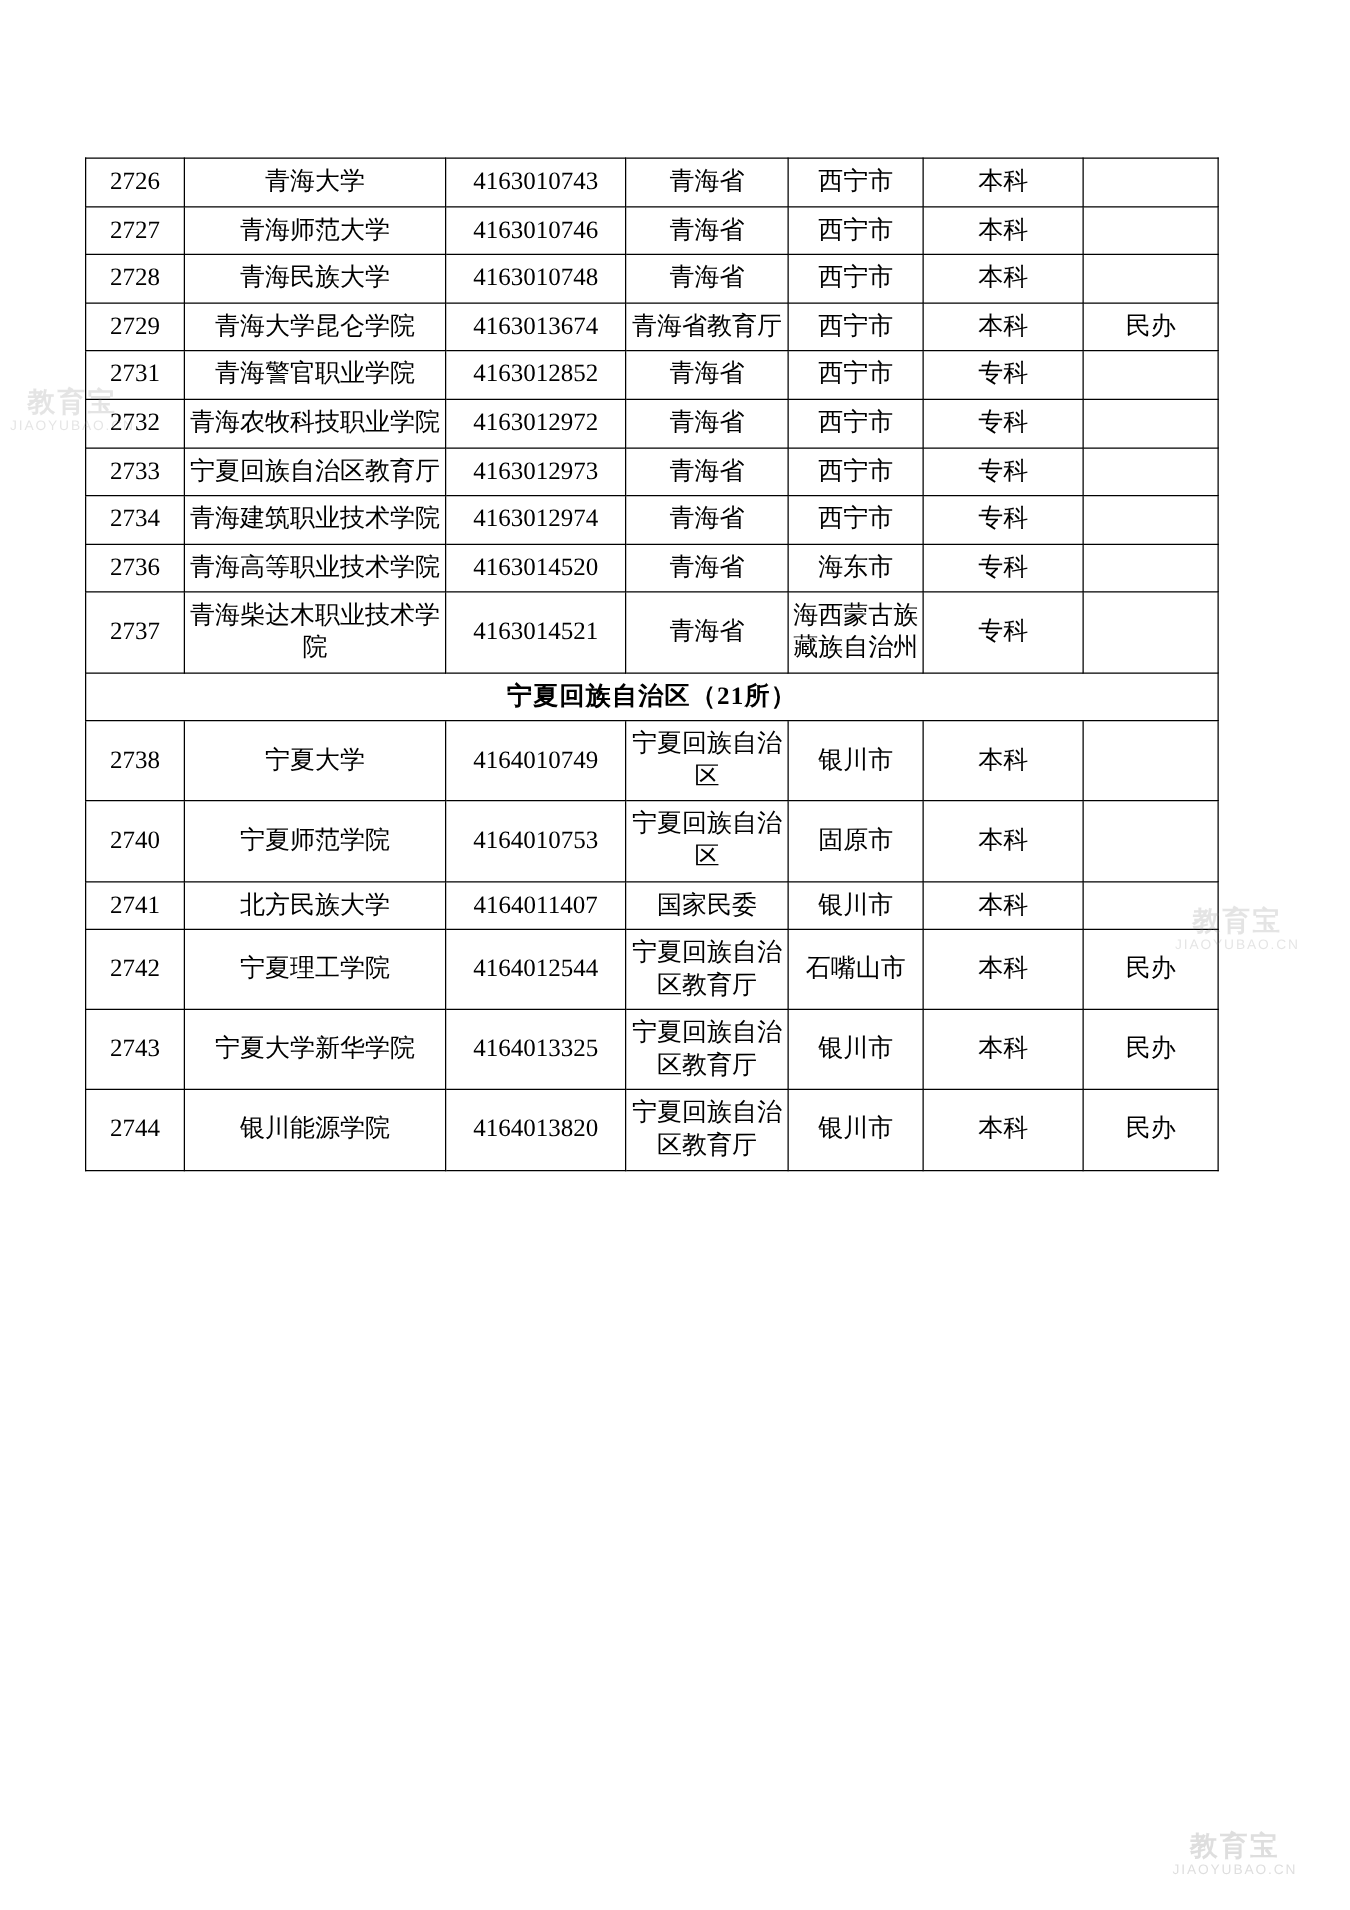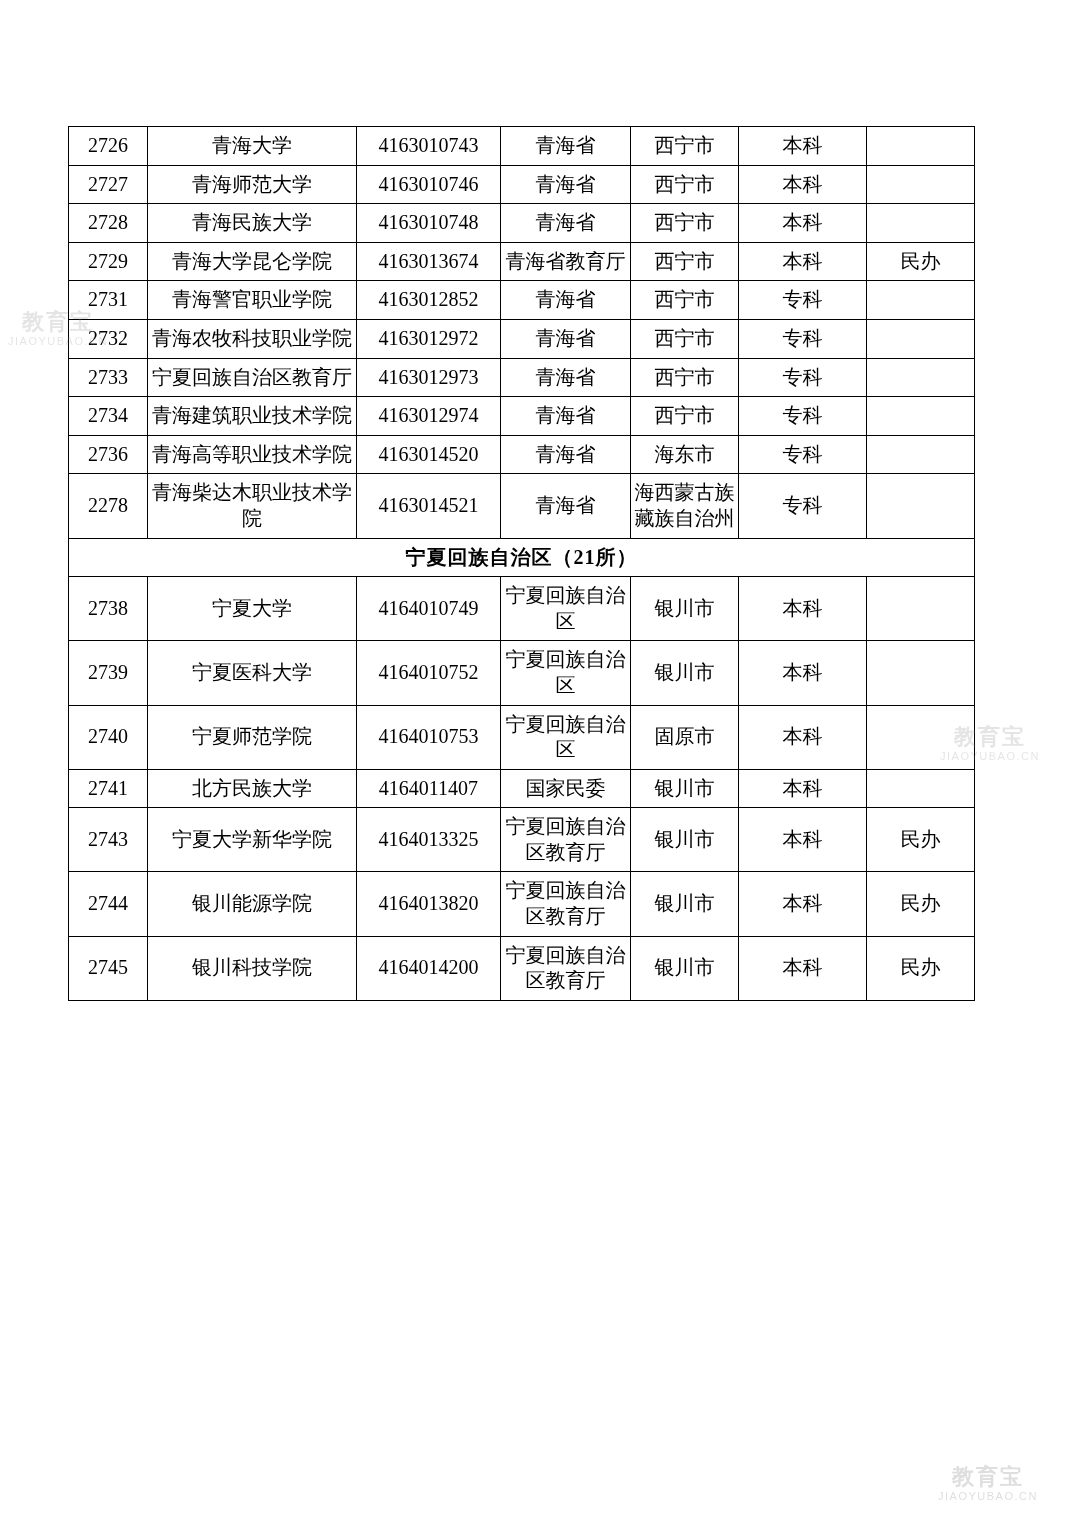--- a/index.html
+++ b/index.html
@@ -177,21 +177,21 @@
           <td class="c-idx">2736</td>
           <td class="c-name">青海高等职业技术学院</td>
           <td class="c-code">4163014520</td>
           <td class="c-dept">青海省</td>
           <td class="c-city">海东市</td>
           <td class="c-level">专科</td>
           <td class="c-type"></td>
         </tr>
 
         <tr>
-          <td class="c-idx">2278</td>
+          <td class="c-idx">2737</td>
           <td class="c-name">青海柴达木职业技术学院</td>
           <td class="c-code">4163014521</td>
           <td class="c-dept">青海省</td>
           <td class="c-city">海西蒙古族藏族自治州</td>
           <td class="c-level">专科</td>
           <td class="c-type"></td>
         </tr>
 
         <tr>
           <td class="section-head" colspan="7">宁夏回族自治区（21所）</td>
@@ -200,29 +200,20 @@
         <tr>
           <td class="c-idx">2738</td>
           <td class="c-name">宁夏大学</td>
           <td class="c-code">4164010749</td>
           <td class="c-dept">宁夏回族自治区</td>
           <td class="c-city">银川市</td>
           <td class="c-level">本科</td>
           <td class="c-type"></td>
         </tr>
 
-        <tr>
-          <td class="c-idx">2739</td>
-          <td class="c-name">宁夏医科大学</td>
-          <td class="c-code">4164010752</td>
-          <td class="c-dept">宁夏回族自治区</td>
-          <td class="c-city">银川市</td>
-          <td class="c-level">本科</td>
-          <td class="c-type"></td>
-        </tr>
 
         <tr>
           <td class="c-idx">2740</td>
           <td class="c-name">宁夏师范学院</td>
           <td class="c-code">4164010753</td>
           <td class="c-dept">宁夏回族自治区</td>
           <td class="c-city">固原市</td>
           <td class="c-level">本科</td>
           <td class="c-type"></td>
         </tr>
@@ -230,20 +221,29 @@
         <tr>
           <td class="c-idx">2741</td>
           <td class="c-name">北方民族大学</td>
           <td class="c-code">4164011407</td>
           <td class="c-dept">国家民委</td>
           <td class="c-city">银川市</td>
           <td class="c-level">本科</td>
           <td class="c-type"></td>
         </tr>
 
+        <tr>
+          <td class="c-idx">2742</td>
+          <td class="c-name">宁夏理工学院</td>
+          <td class="c-code">4164012544</td>
+          <td class="c-dept">宁夏回族自治区教育厅</td>
+          <td class="c-city">石嘴山市</td>
+          <td class="c-level">本科</td>
+          <td class="c-type">民办</td>
+        </tr>
 
         <tr>
           <td class="c-idx">2743</td>
           <td class="c-name">宁夏大学新华学院</td>
           <td class="c-code">4164013325</td>
           <td class="c-dept">宁夏回族自治区教育厅</td>
           <td class="c-city">银川市</td>
           <td class="c-level">本科</td>
           <td class="c-type">民办</td>
         </tr>
@@ -251,29 +251,20 @@
         <tr>
           <td class="c-idx">2744</td>
           <td class="c-name">银川能源学院</td>
           <td class="c-code">4164013820</td>
           <td class="c-dept">宁夏回族自治区教育厅</td>
           <td class="c-city">银川市</td>
           <td class="c-level">本科</td>
           <td class="c-type">民办</td>
         </tr>
 
-        <tr>
-          <td class="c-idx">2745</td>
-          <td class="c-name">银川科技学院</td>
-          <td class="c-code">4164014200</td>
-          <td class="c-dept">宁夏回族自治区教育厅</td>
-          <td class="c-city">银川市</td>
-          <td class="c-level">本科</td>
-          <td class="c-type">民办</td>
-        </tr>
 
       </tbody>
     </table>
   </div>
 
   <div class="wm wm-1">
     <div class="wm-main">教育宝</div>
     <div class="wm-sub">JIAOYUBAO.CN</div>
   </div>
   <div class="wm wm-2">

